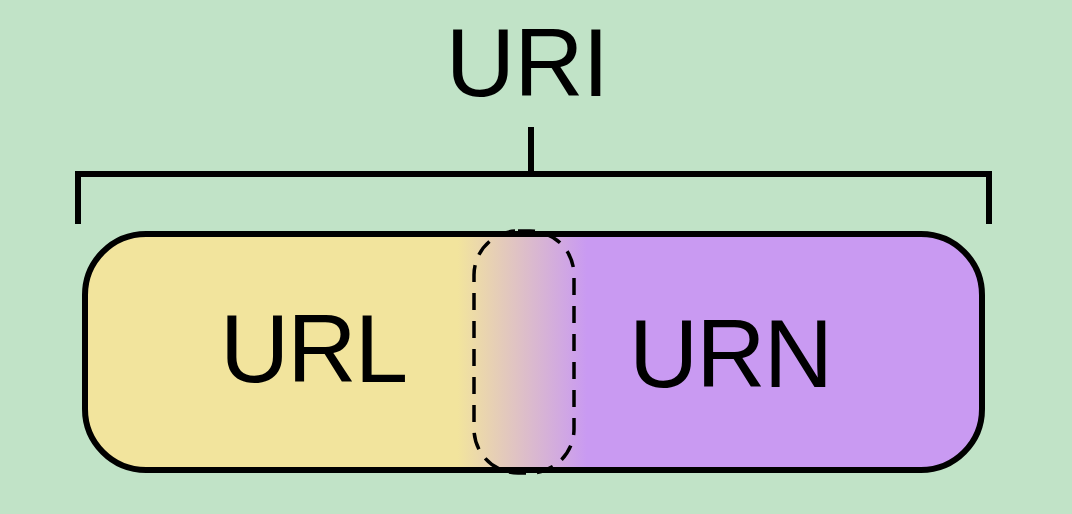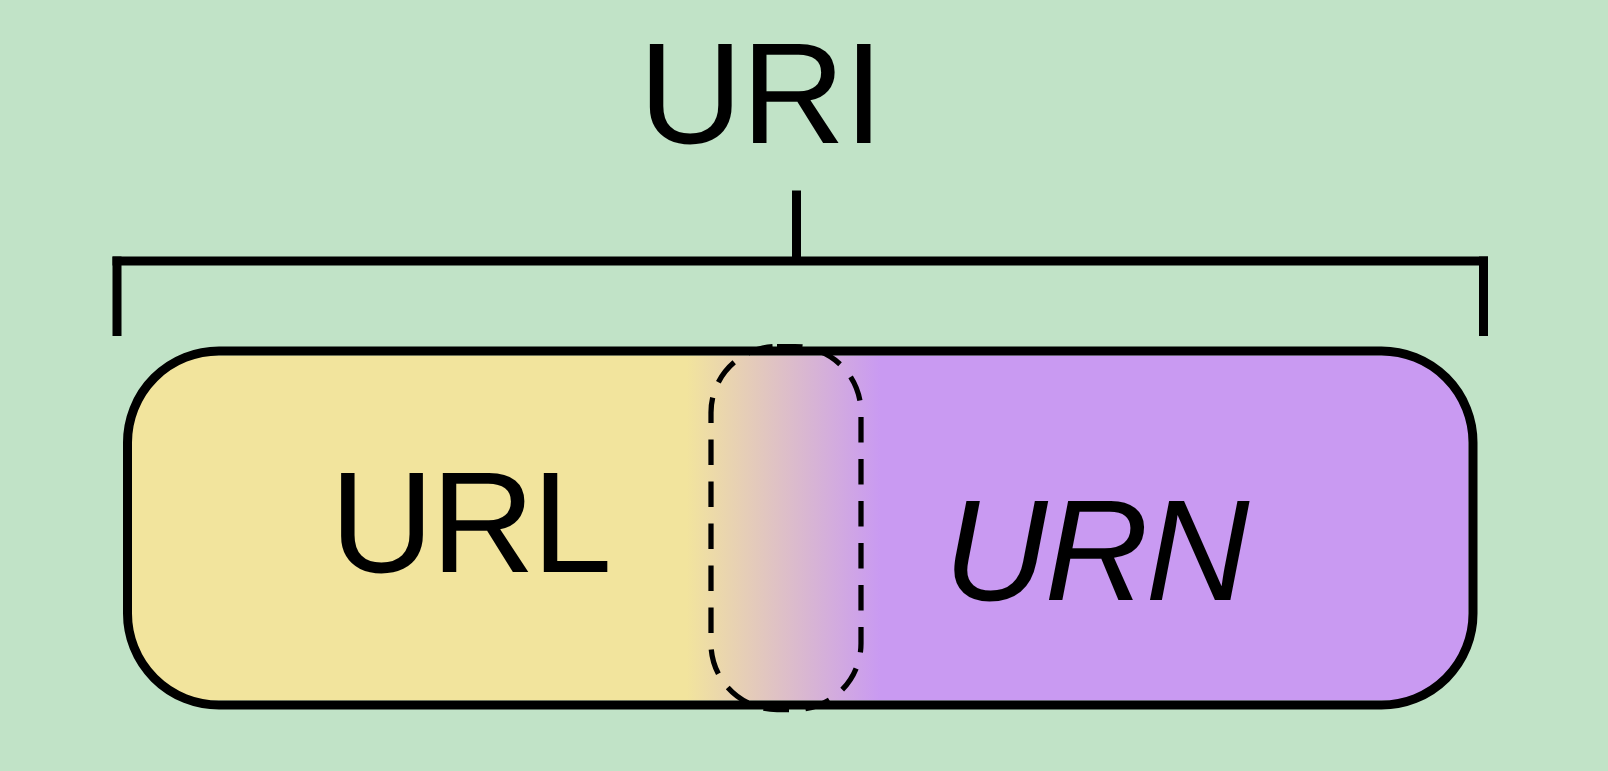--- a/index.html
+++ b/index.html
@@ -14,21 +14,21 @@
     font-family: "Liberation Sans", sans-serif;
   }
   .canvas {
     position: relative;
     width: 1072px; height: 514px;
     background: var(--background);
     overflow: hidden;
   }
   .title {
     position: absolute;
-    left: 507px; top: 63px;
+    left: 527px; top: 63px;
     transform: translate(-50%, -50%);
     font-size: 96px;
     line-height: 1;
     letter-spacing: -1px;
     color: var(--outline);
     white-space: nowrap;
   }
   
   .bracket-line {
     position: absolute;
@@ -71,21 +71,21 @@
     position: absolute;
     transform: translate(-50%, -50%);
     font-size: 96px;
     line-height: 1;
     letter-spacing: -2px;
     color: var(--outline);
     white-space: nowrap;
     text-align: center;
   }
   .label-url { left: 313px; top: 349px; }
-  .label-urn { left: 730px; top: 368px; font-style: italic; }
+  .label-urn { left: 730px; top: 354px; }
   .overlap-svg {
     position: absolute;
     left: 470px; top: 228px;
     width: 108px; height: 250px;
   }
 </style>
 </head>
 <body>
 
 <div class="canvas">

